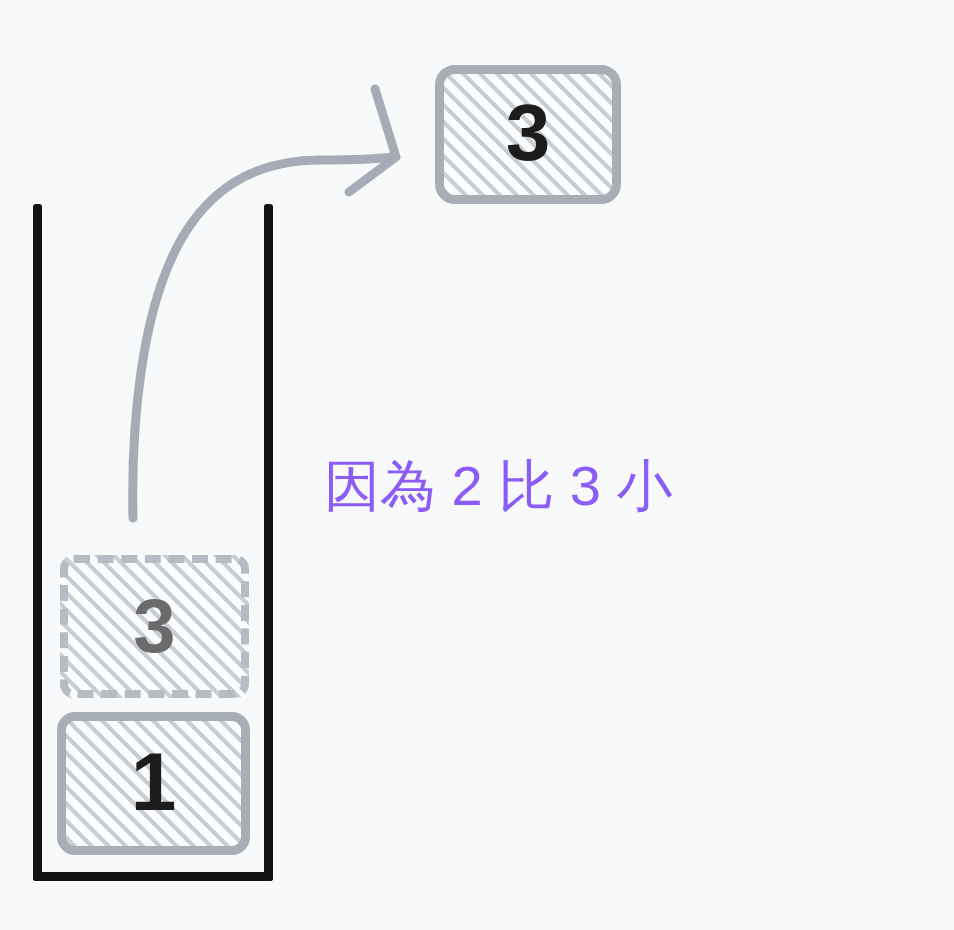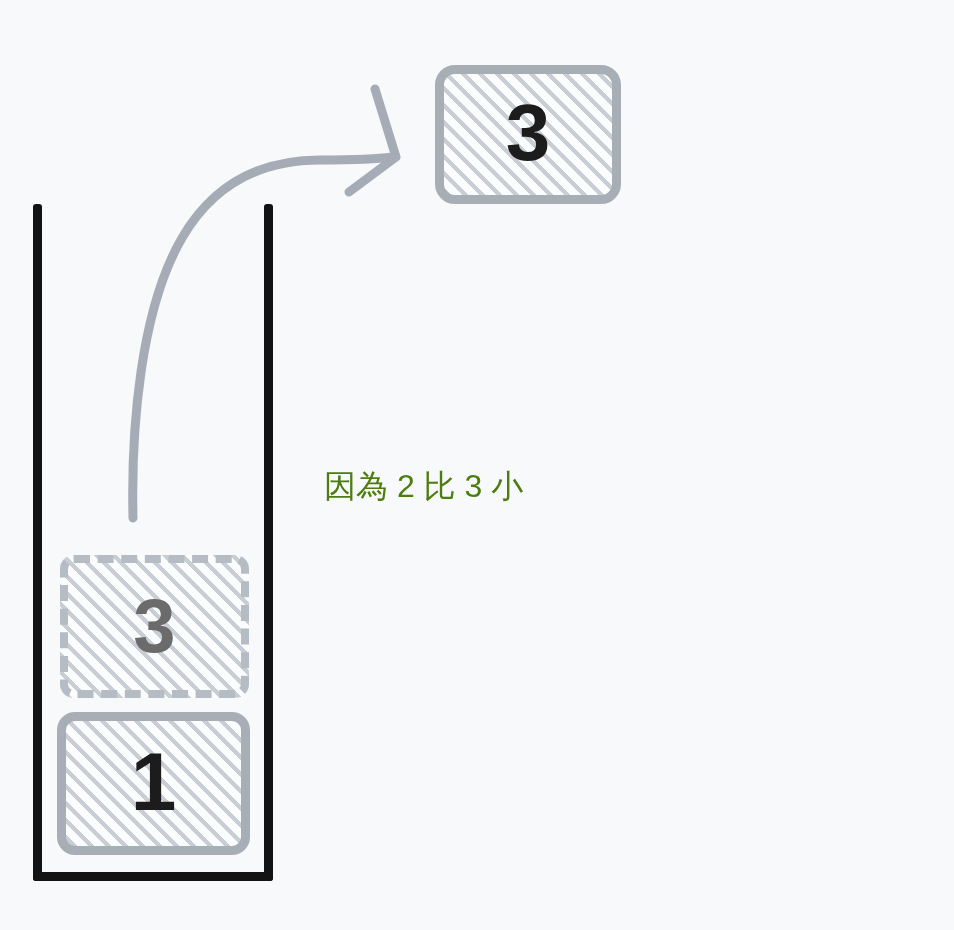--- a/index.html
+++ b/index.html
@@ -120,22 +120,22 @@
     height: 930px;
     pointer-events: none;
   }
 
   
   #annotation {
     position: absolute;
     left: 324px;
     top: 455px;
     width: 620px;
-    color: #4d7c0f;
-    font-size: 32px;
+    color: #8b5cf6;
+    font-size: 56px;
     line-height: 62px;
     font-weight: 400;
     white-space: nowrap;
   }
   #annotation .line { display: block; }
 </style>
 </head>
 <body>
 
 <div id="stage">

